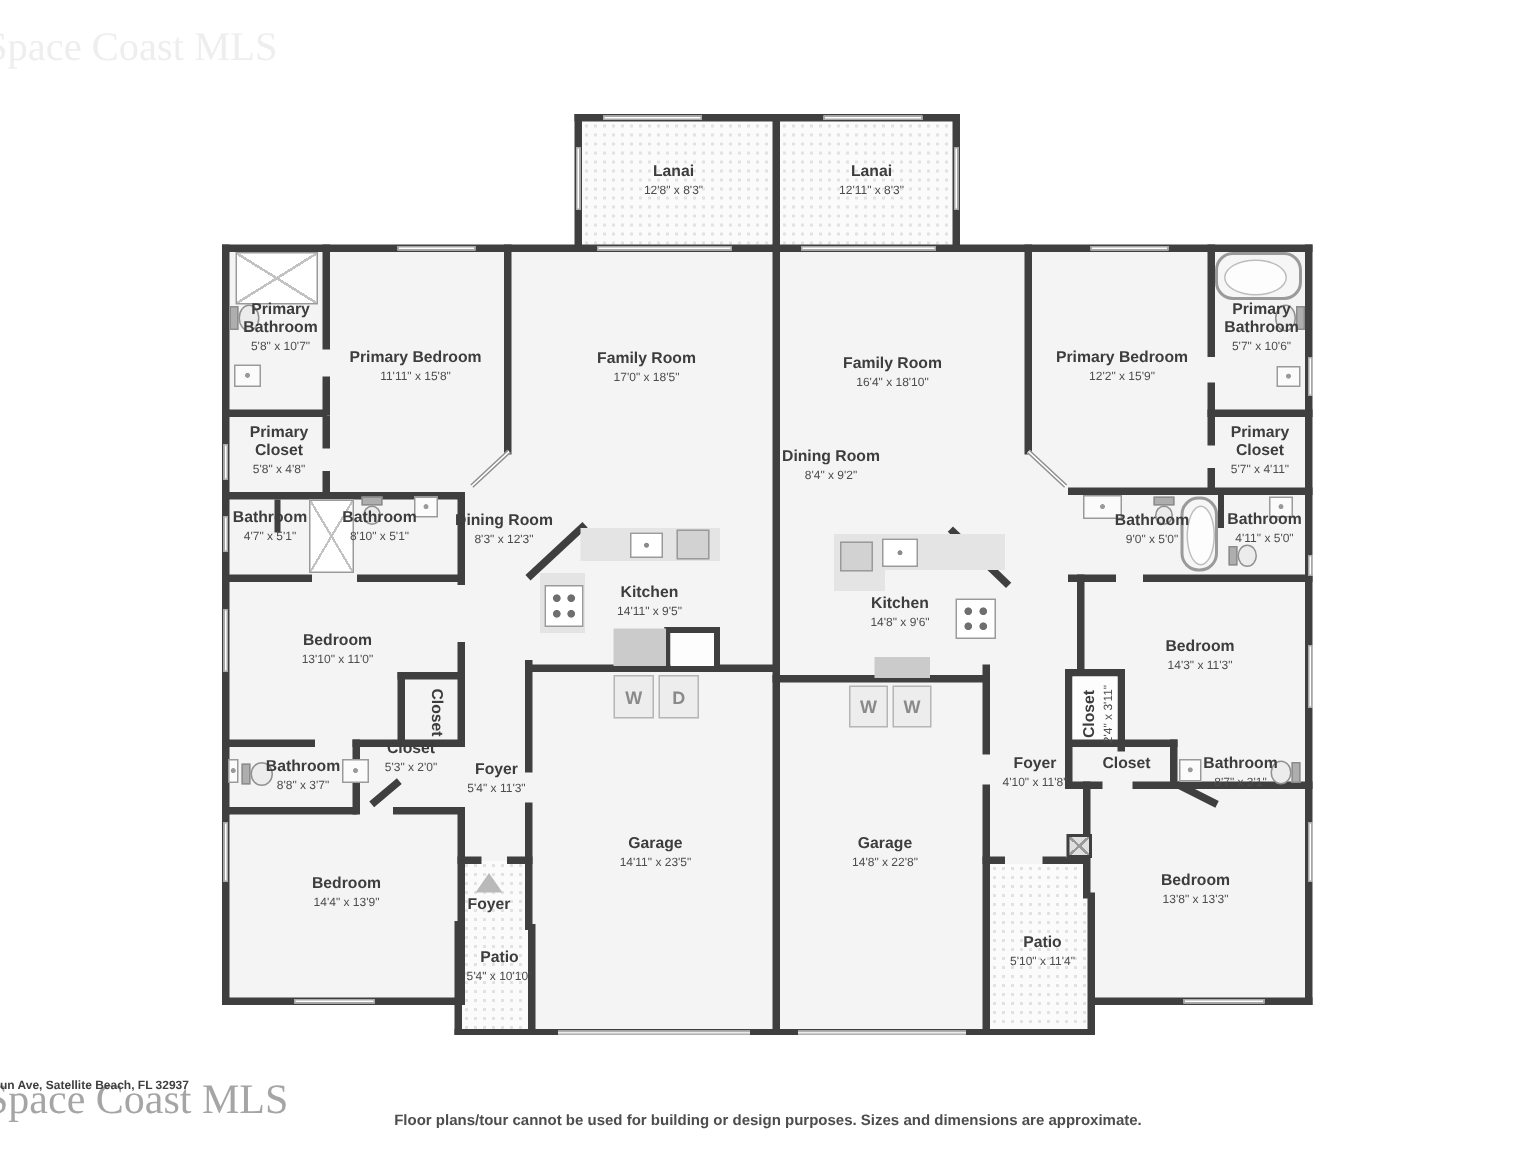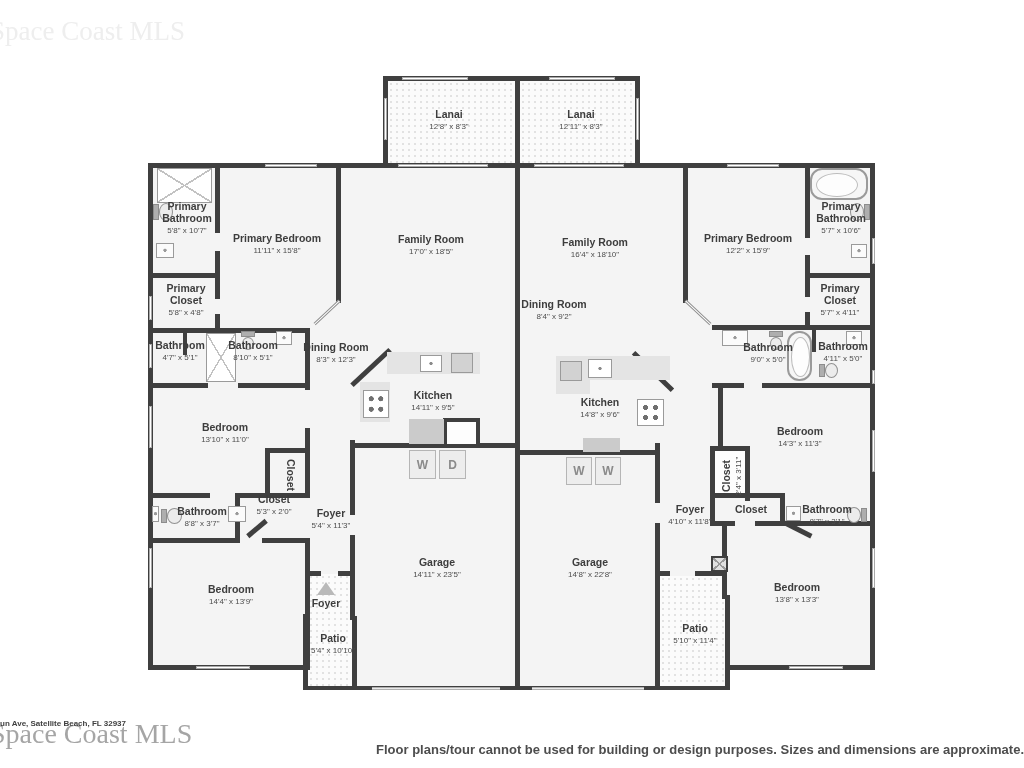--- a/index.html
+++ b/index.html
@@ -41,21 +41,21 @@
   .tri{position:absolute;width:0;height:0;border-left:9px solid transparent;border-right:9px solid transparent;border-bottom:13px solid #b9b9b9;}
   .lbl{position:absolute;transform:translate(-50%,-50%);text-align:center;color:#3d3d3d;z-index:30;}
   .lbl .nm{font-weight:bold;font-size:10.5px;line-height:1.12;white-space:nowrap;}
   .lbl .dm{font-size:8px;color:#4d4d4d;margin-top:1px;white-space:nowrap;}
   .lbl.wrap .nm{white-space:normal;width:64px;}
   .lbl.v90{transform:translate(-50%,-50%) rotate(90deg);}
   .lbl.v270{transform:translate(-50%,-50%) rotate(-90deg);}
   .wm-top{position:absolute;left:-10px;top:16px;font-family:"Liberation Serif", serif;font-size:27px;color:#eeeeee;white-space:nowrap;z-index:5;}
   .wm-bottom{position:absolute;left:-10px;top:718px;font-family:"Liberation Serif", serif;font-size:28px;color:#8f8f8f;opacity:.8;white-space:nowrap;z-index:5;}
   .addr{position:absolute;left:0px;top:719px;font-size:8px;font-weight:bold;color:#3f3f3f;white-space:nowrap;z-index:6;}
-  .disc{position:absolute;left:0;right:0;top:742px;text-align:right;font-size:13px;font-weight:bold;color:#4d4d4d;z-index:6;}
+  .disc{position:absolute;left:0;right:0;top:742px;text-align:center;font-size:10px;font-weight:bold;color:#4d4d4d;z-index:6;}
 </style>
 </head>
 <body>
 
 <div class="stage">
 
   <div class="wm-top">Space Coast MLS</div>
   <div class="wm-bottom">Space Coast MLS</div>
   <div class="addr">un Ave, Satellite Beach, FL 32937</div>
   <div class="disc">Floor plans/tour cannot be used for building or design purposes. Sizes and dimensions are approximate.</div>

